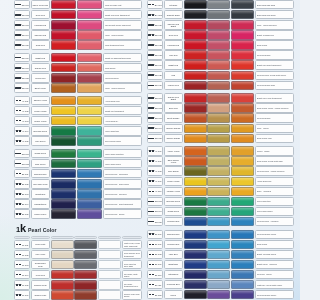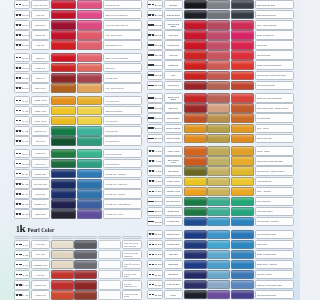--- a/index.html
+++ b/index.html
@@ -12,21 +12,21 @@
   .page{
     position:absolute;inset:0;
     background:
       radial-gradient(120px 120px at 2px 298px, #d9efe8 0%, rgba(217,239,232,0) 70%),
       radial-gradient(130px 90px at 300px 300px, #cfe2f2 0%, rgba(207,226,242,0) 72%),
       linear-gradient(135deg,#f0f4f8 0%,#eaf0f6 40%,#e6eef6 100%);
     overflow:hidden;
   }
   .cols{position:absolute;inset:0;display:flex;}
   .col{position:relative;box-sizing:border-box;}
-  .col.left{width:145px;padding:0 3px 0 14px;font-family:Liberation Serif, serif;}
+  .col.left{width:145px;padding:0 3px 0 14px;}
   .col.right{width:155px;padding:0 6px 0 2px;}
 
   
   .sec-head{display:flex;align-items:flex-end;gap:2px;padding:4px 0 2px 2px;}
   .sec-head .onek{
     font-size:7.5px;font-weight:bold;color:#14181d;letter-spacing:-.2px;line-height:1;
   }
   .sec-head .onek b{font-size:11px;}
   .sec-head .sname{
     font-size:5.2px;font-weight:bold;color:#1b2027;letter-spacing:.1px;

